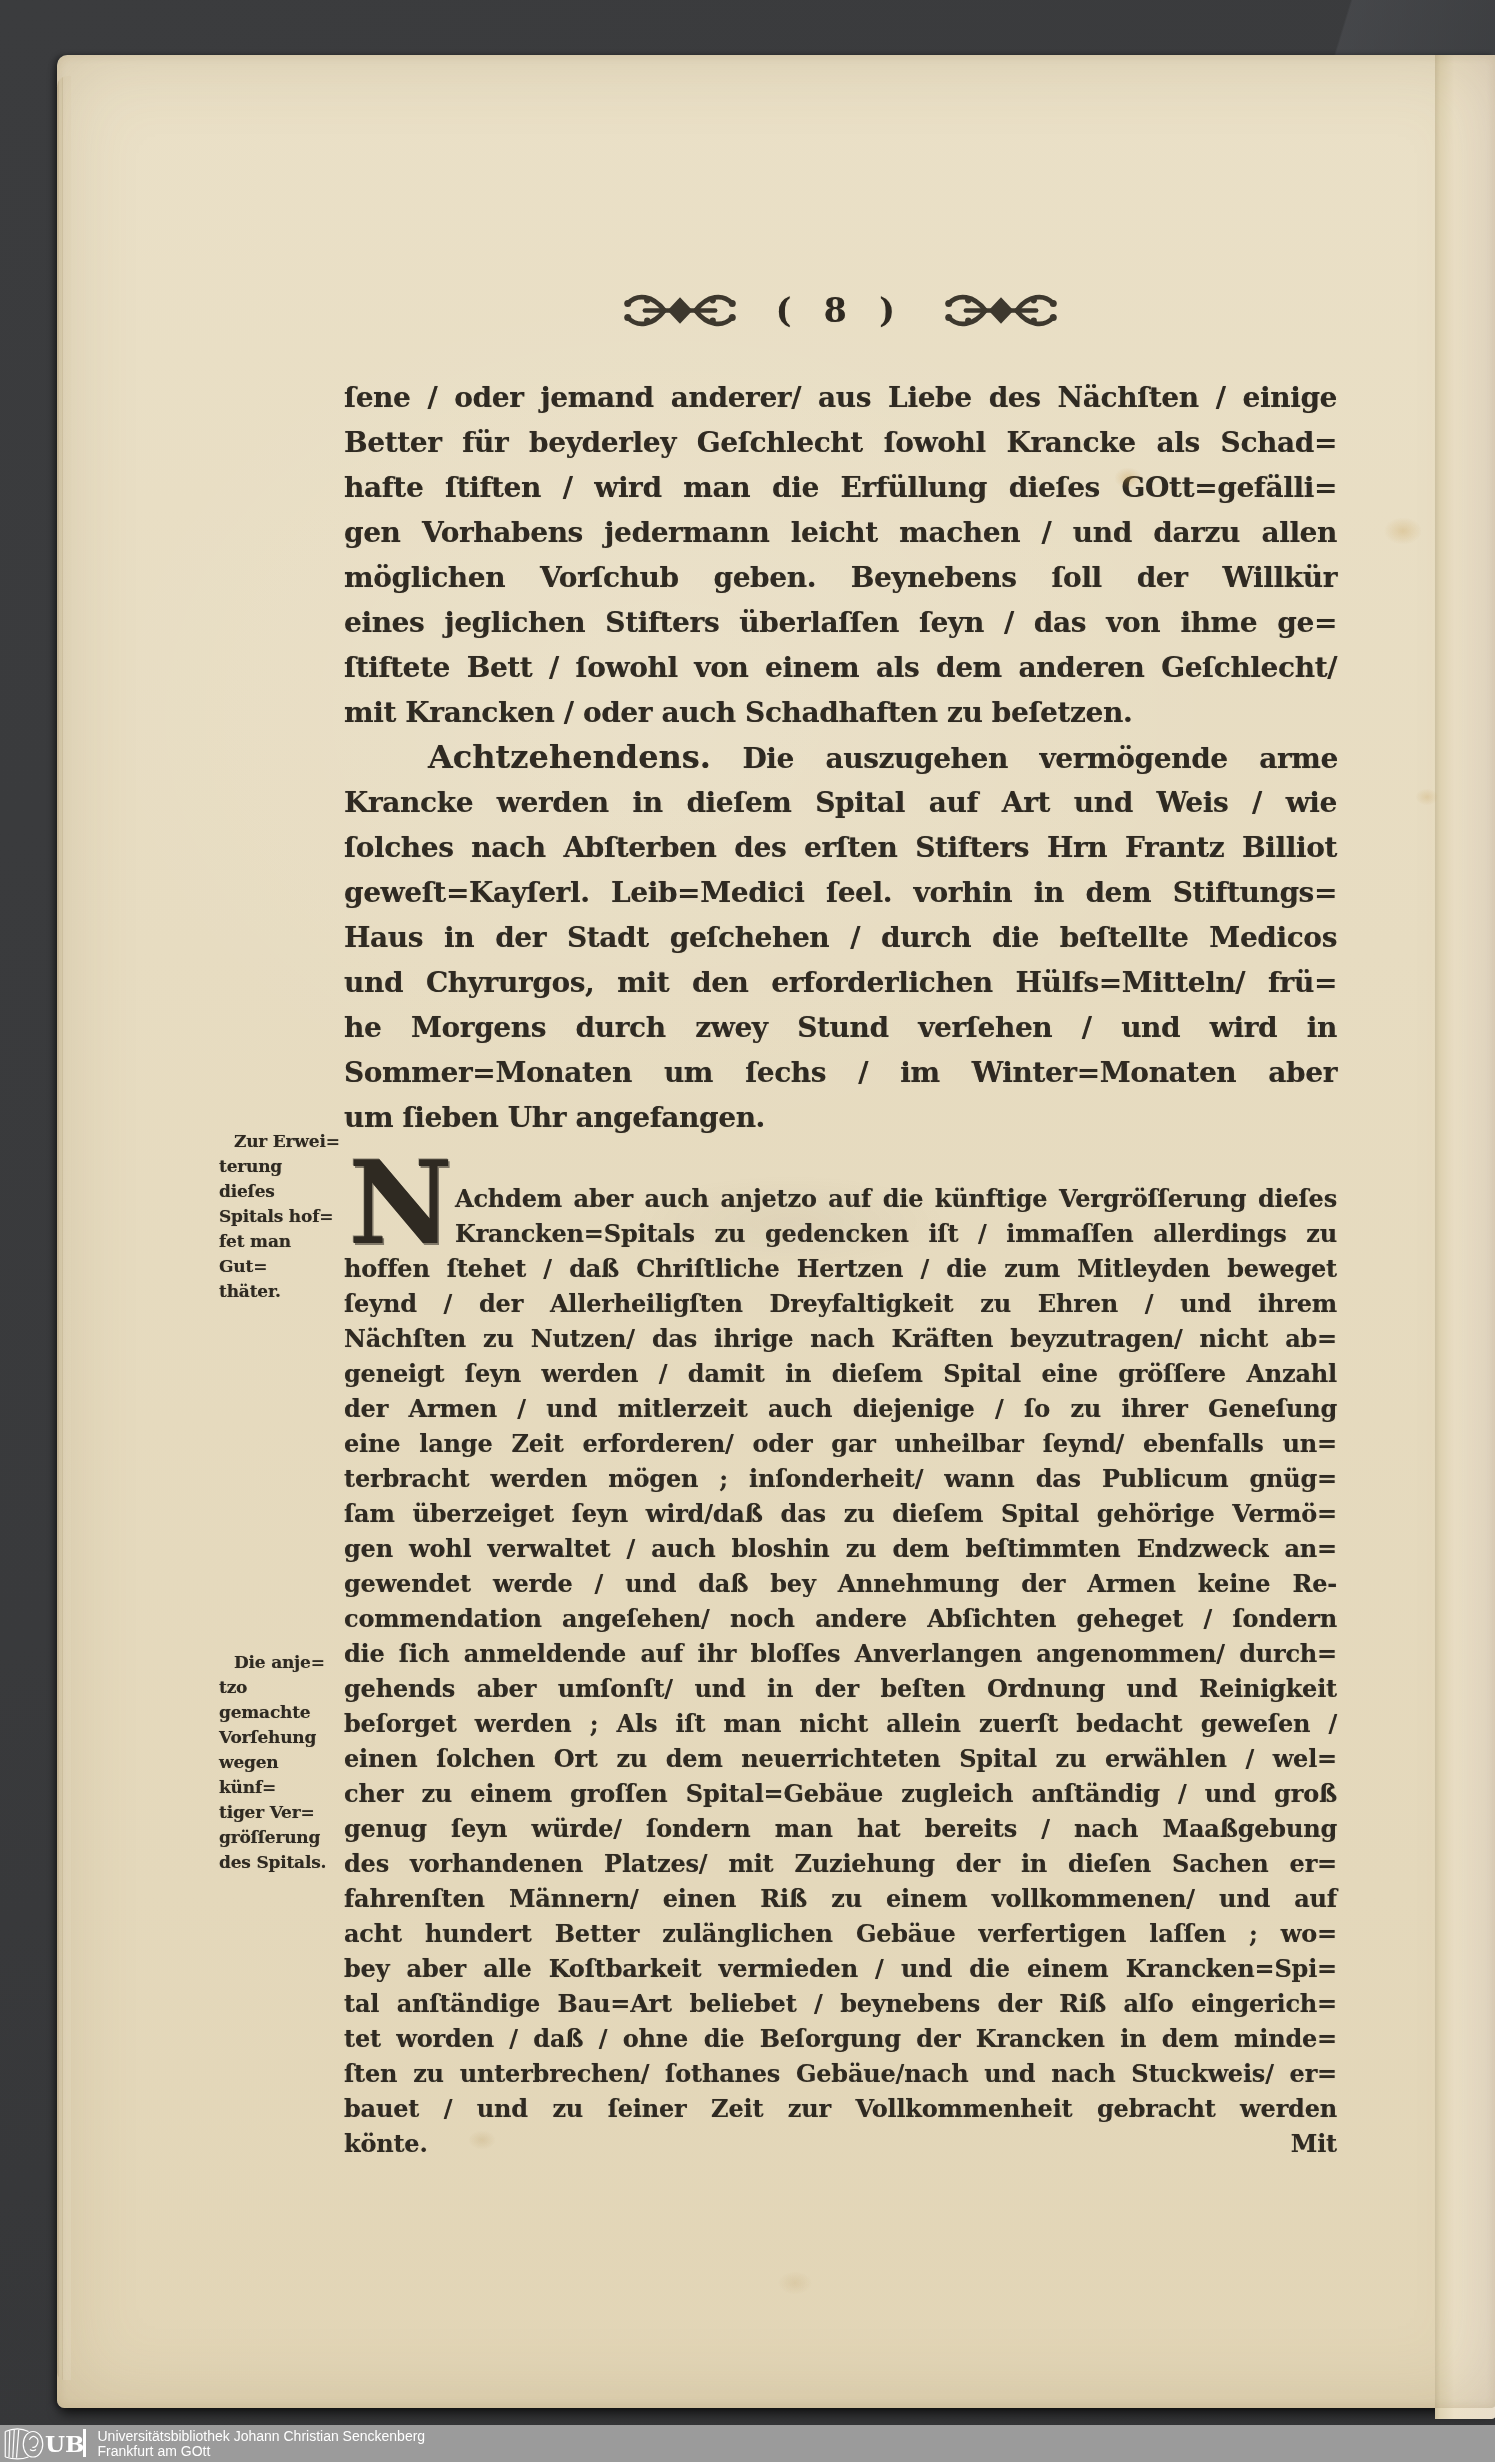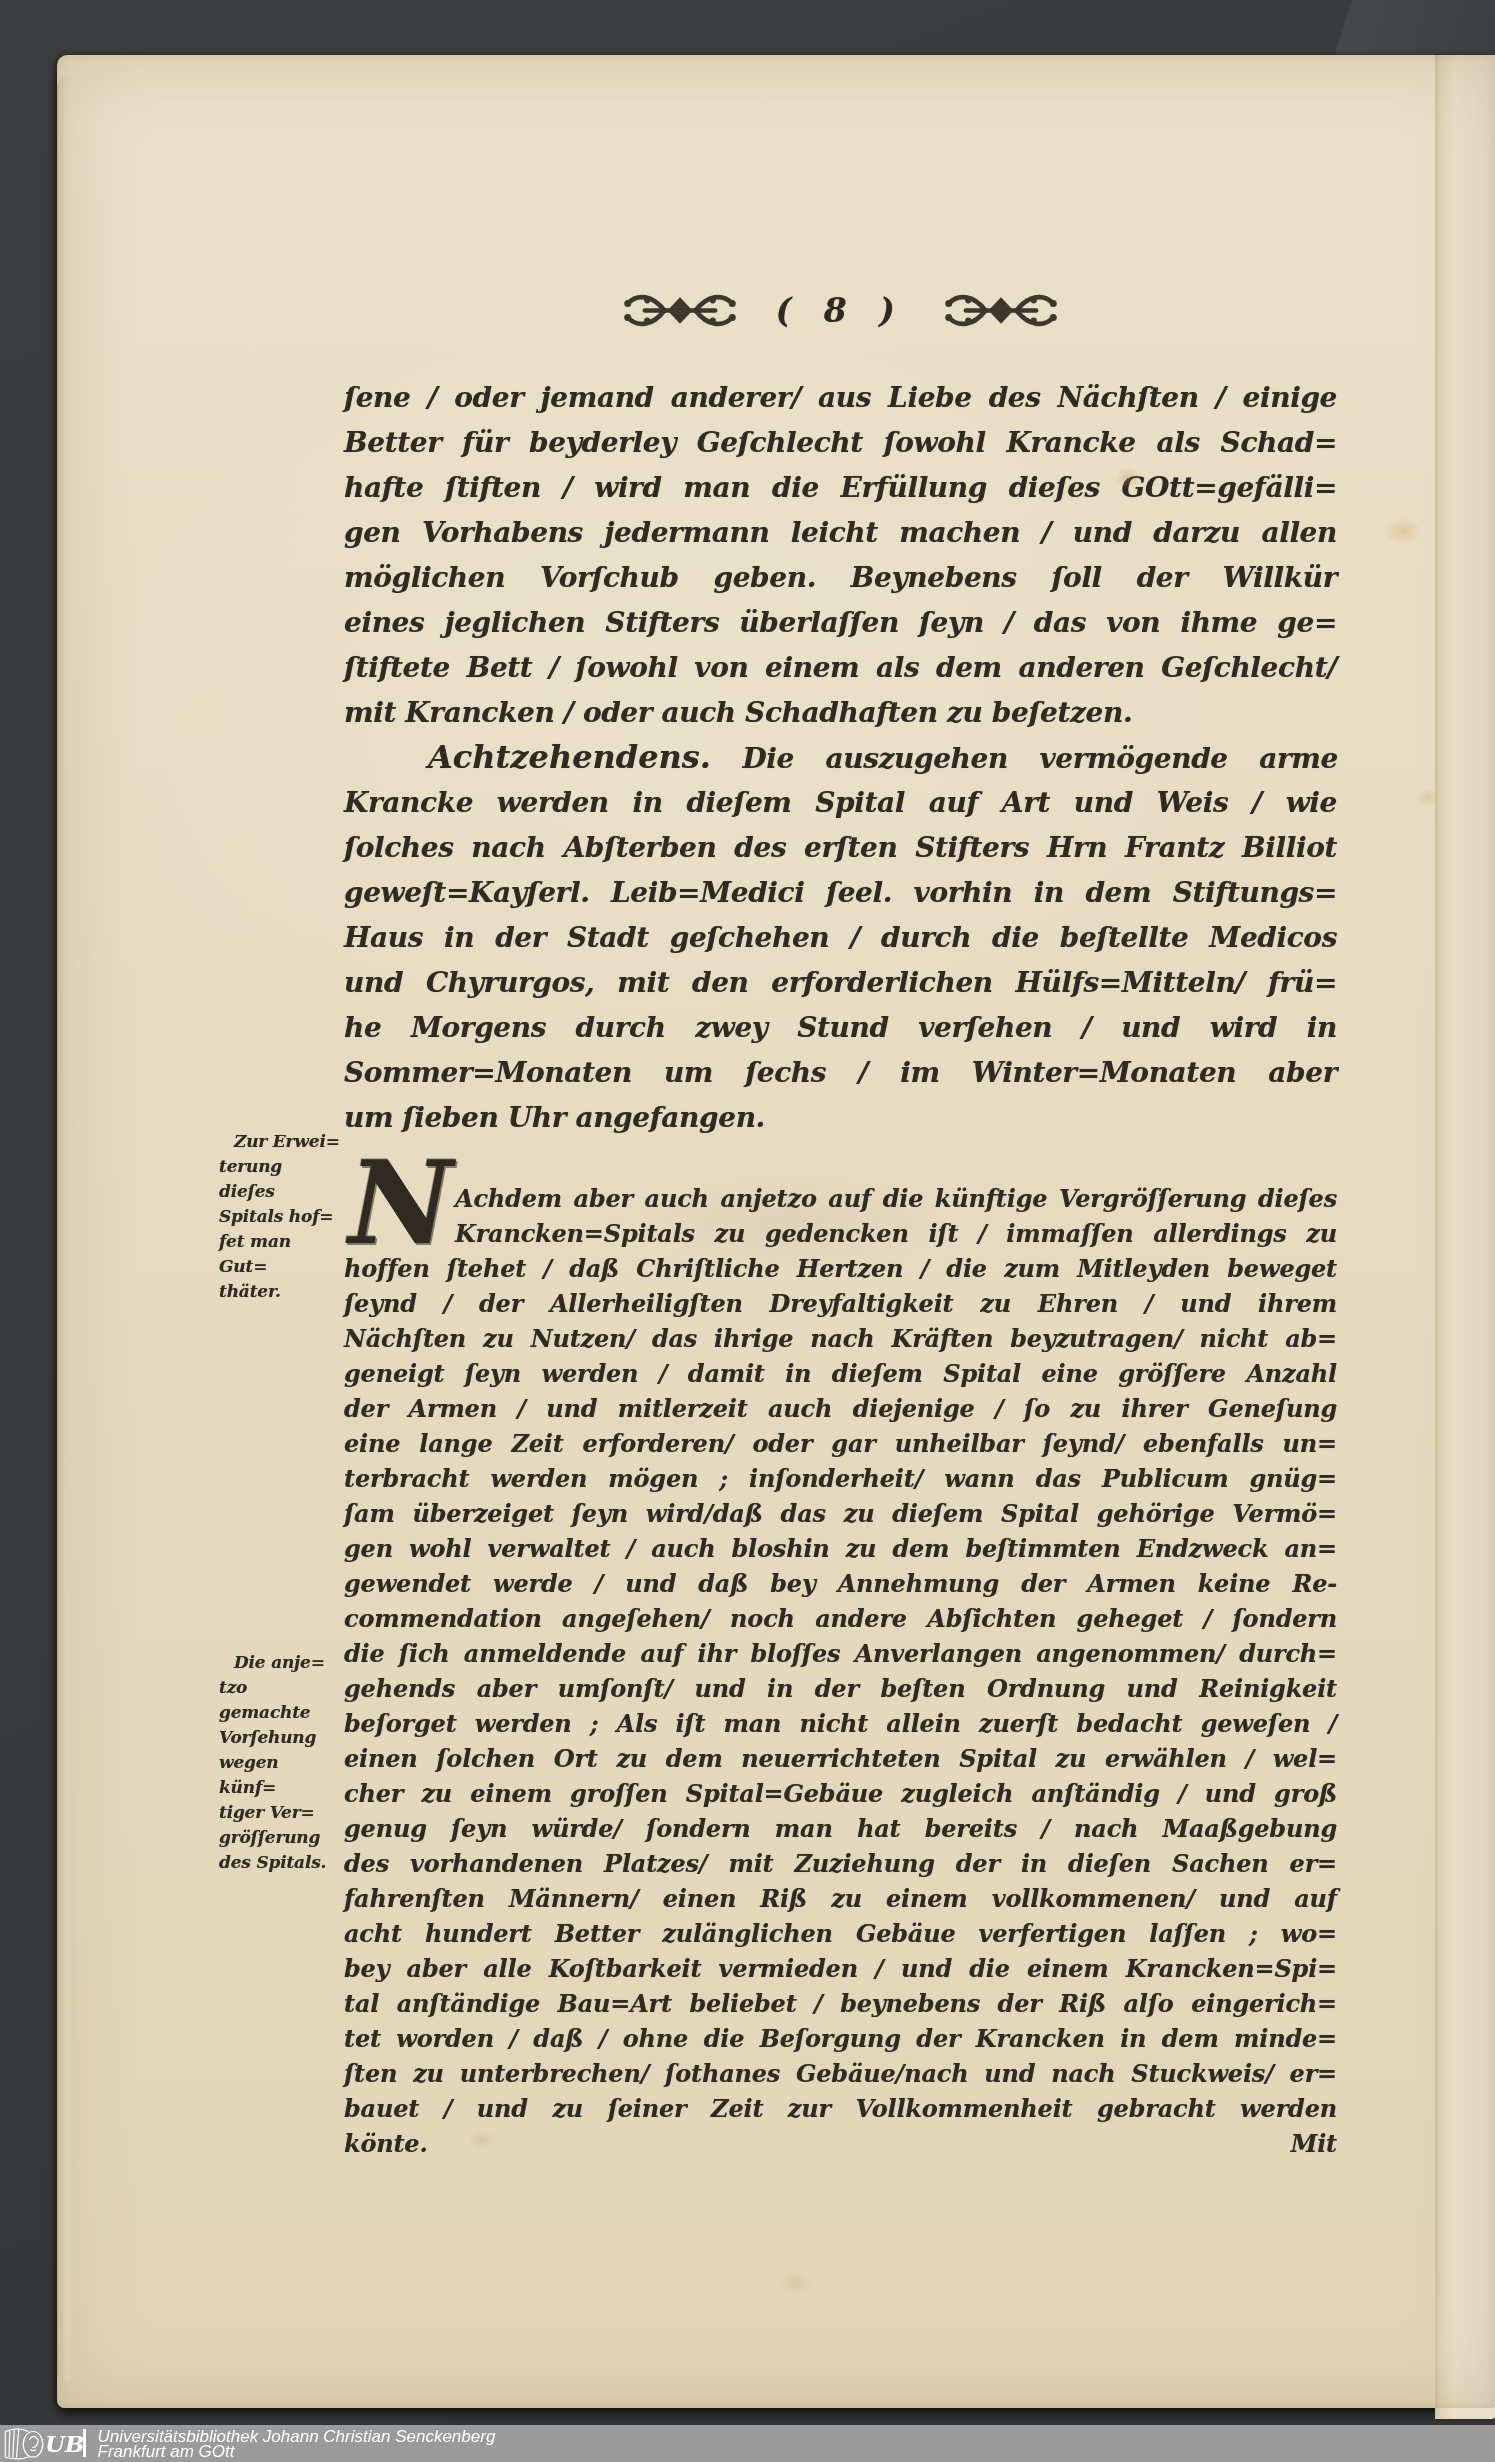--- a/index.html
+++ b/index.html
@@ -1,20 +1,19 @@
 <!DOCTYPE html>
 <html style="font-size:12px"><head>
 <meta charset="utf-8">
 <style>
   html,body{margin:0;padding:0;background:#2f3031;}
   .photo{
     position:relative;width:1496px;height:2462px;overflow:hidden;
     background:linear-gradient(160deg,#3b3c3e 0%,#393a3c 55%,#343537 100%);
     font-family:"DejaVu Serif", serif;
-    font-style:italic;
   }
   .fold{
     position:absolute;top:0;right:0;width:389px;height:176px;
     background:linear-gradient(107deg,rgba(0,0,0,0) 55%,rgba(78,80,84,.55) 55.5%,rgba(60,62,65,.55) 100%);
   }
   
   .page{
     position:absolute;left:57px;top:55px;width:1439px;height:2353px;
     background:
       radial-gradient(935px 711px at 42% 28%, rgba(255,255,255,.10), rgba(255,255,255,0) 62%),
@@ -81,21 +80,21 @@
     background:#9b9b9b;display:flex;align-items:center;
     font-family:"Liberation Sans", sans-serif;color:#ffffff;
   }
   .wm-logo{position:relative;width:84px;height:33px;margin-left:3px;flex:0 0 auto;}
   .wm-logo svg{position:absolute;left:0;top:0;}
   .wm-ub{
     position:absolute;left:42px;top:1.5px;font-family:"DejaVu Serif", serif;
     font-weight:bold;font-size:23px;line-height:30px;color:#fff;
   }
   .wm-divider{position:absolute;right:1.5px;top:2.2px;width:2.2px;height:28px;background:#fff;}
-  .wm-text{margin-left:10.5px;font-size:17px;line-height:15px;}
+  .wm-text{margin-left:10.5px;font-size:14px;line-height:15px;}
 </style>
 </head>
 <body>
 
 <div class="photo">
   <div class="fold"></div>
 
   <div class="page">
     <div class="page-stack-edges"></div>
     <div class="fore-edge"></div>

